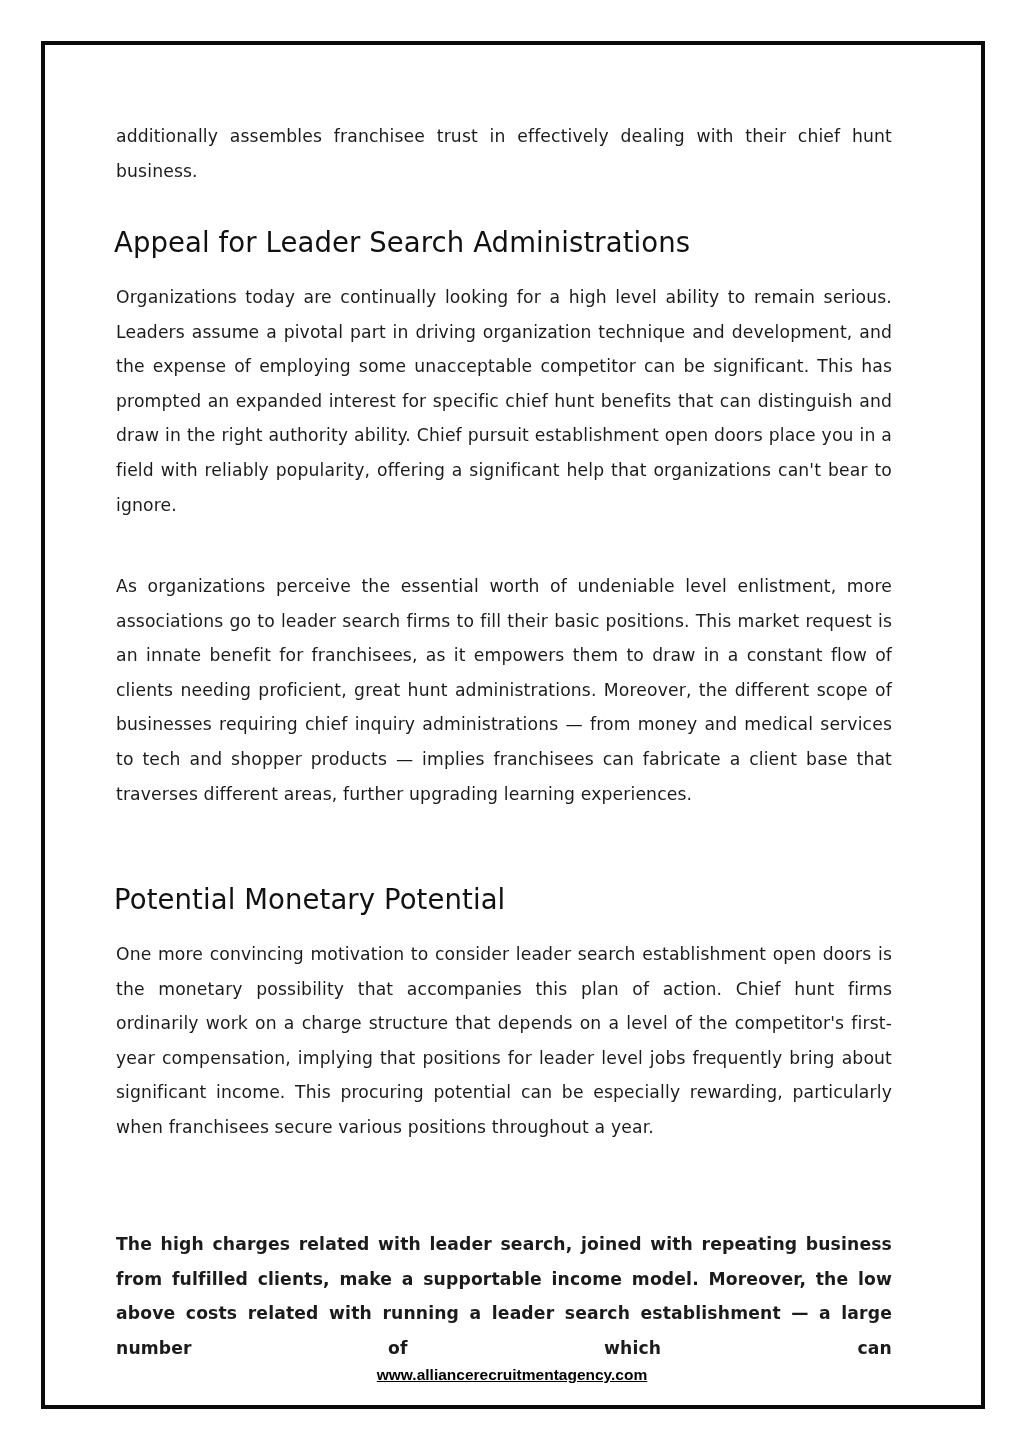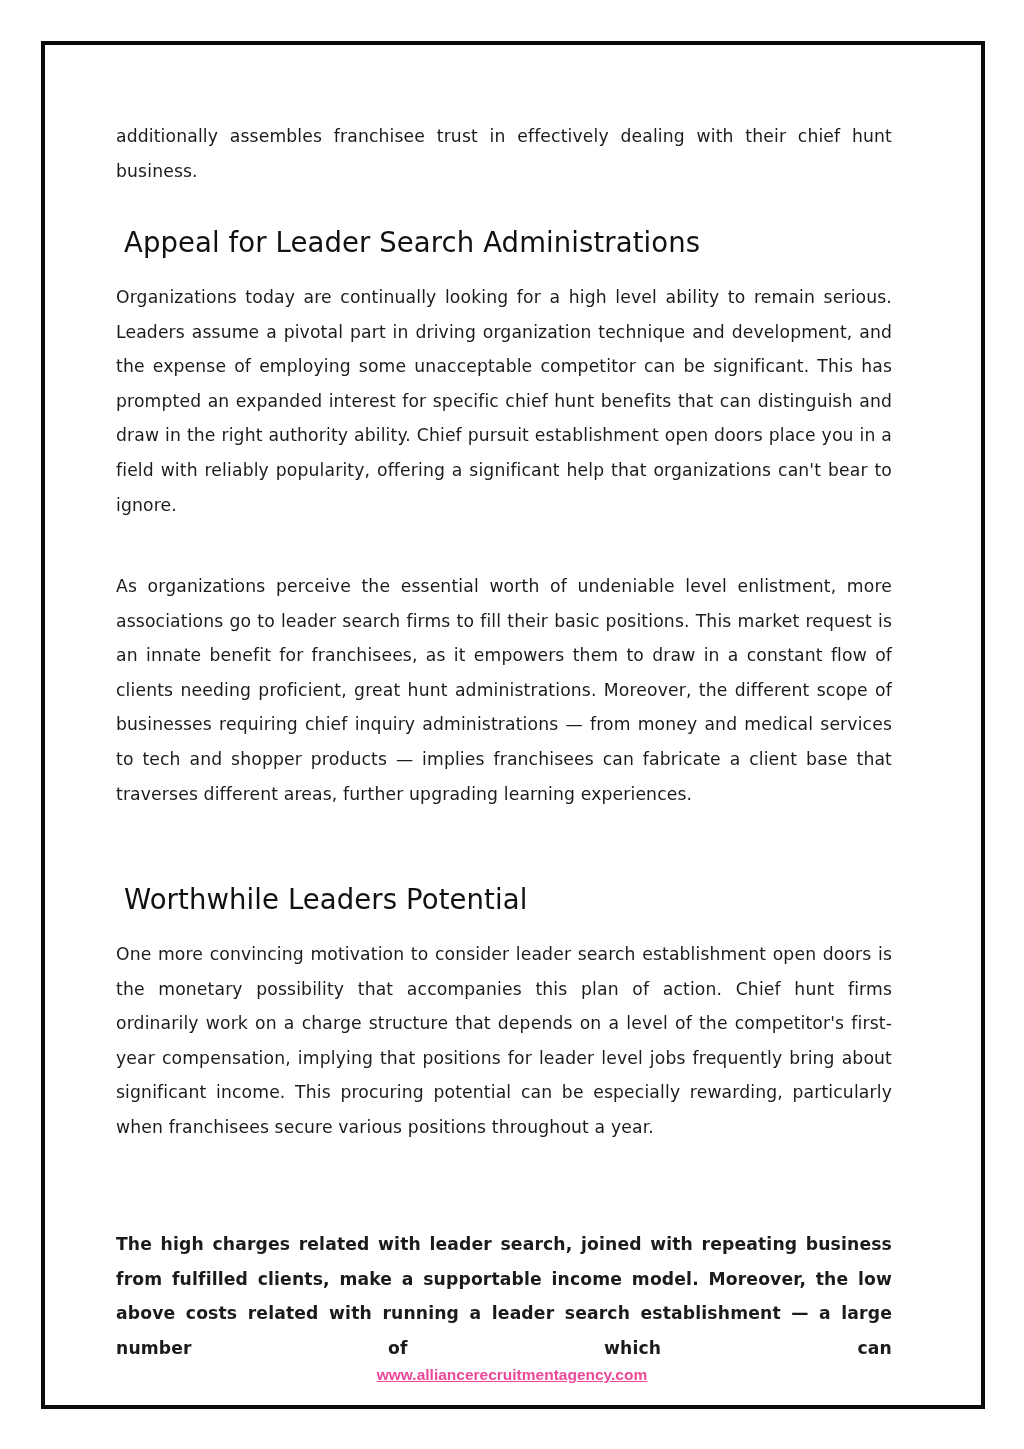--- a/index.html
+++ b/index.html
@@ -33,54 +33,54 @@
       line-height: 34.6px;
       text-align: justify;
       letter-spacing: 0.15px;
       color: #1b1b1b;
     }
     .para.last-line-left {
       text-align-last: left;
     }
     .heading {
       position: absolute;
-      left: 124px;
+      left: 114px;
       margin: 0;
       font-weight: normal;
       font-size: 27.5px;
       line-height: 34px;
       color: #111111;
       letter-spacing: 0.1px;
     }
     .footer-link {
       position: absolute;
       left: 0;
       width: 1024px;
       top: 1366px;
       text-align: center;
       font-family: "Liberation Sans", sans-serif;
       font-weight: bold;
       font-size: 15.5px;
-      color: #ec4899;
+      color: #000000;
       text-decoration: underline;
       letter-spacing: 0px;
     }
   </style>
 </head>
 <body>
 
 <div class="page-frame"></div>
 
 <p class="para last-line-left" style="top:119px;">additionally assembles franchisee trust in effectively dealing with their chief hunt business.</p>
 
 <h2 class="heading" style="top:225px;">Appeal for Leader Search Administrations</h2>
 
 <p class="para last-line-left" style="top:280px;">Organizations today are continually looking for a high level ability to remain serious. Leaders assume a pivotal part in driving organization technique and development, and the expense of employing some unacceptable competitor can be significant. This has prompted an expanded interest for specific chief hunt benefits that can distinguish and draw in the right authority ability. Chief pursuit establishment open doors place you in a field with reliably popularity, offering a significant help that organizations can't bear to ignore.</p>
 
 <p class="para last-line-left" style="top:569px;">As organizations perceive the essential worth of undeniable level enlistment, more associations go to leader search firms to fill their basic positions. This market request is an innate benefit for franchisees, as it empowers them to draw in a constant flow of clients needing proficient, great hunt administrations. Moreover, the different scope of businesses requiring chief inquiry administrations — from money and medical services to tech and shopper products — implies franchisees can fabricate a client base that traverses different areas, further upgrading learning experiences.</p>
 
-<h2 class="heading" style="top:882px;">Worthwhile Leaders Potential</h2>
+<h2 class="heading" style="top:882px;">Potential Monetary Potential</h2>
 
 <p class="para last-line-left" style="top:937px;">One more convincing motivation to consider leader search establishment open doors is the monetary possibility that accompanies this plan of action. Chief hunt firms ordinarily work on a charge structure that depends on a level of the competitor's first-year compensation, implying that positions for leader level jobs frequently bring about significant income. This procuring potential can be especially rewarding, particularly when franchisees secure various positions throughout a year.</p>
 
 <p class="para" style="top:1227px; text-align-last: justify; font-weight: bold;">The high charges related with leader search, joined with repeating business from fulfilled clients, make a supportable income model. Moreover, the low above costs related with running a leader search establishment — a large number of which can</p>
 
 <a class="footer-link">www.alliancerecruitmentagency.com</a>
 
 </body></html>

